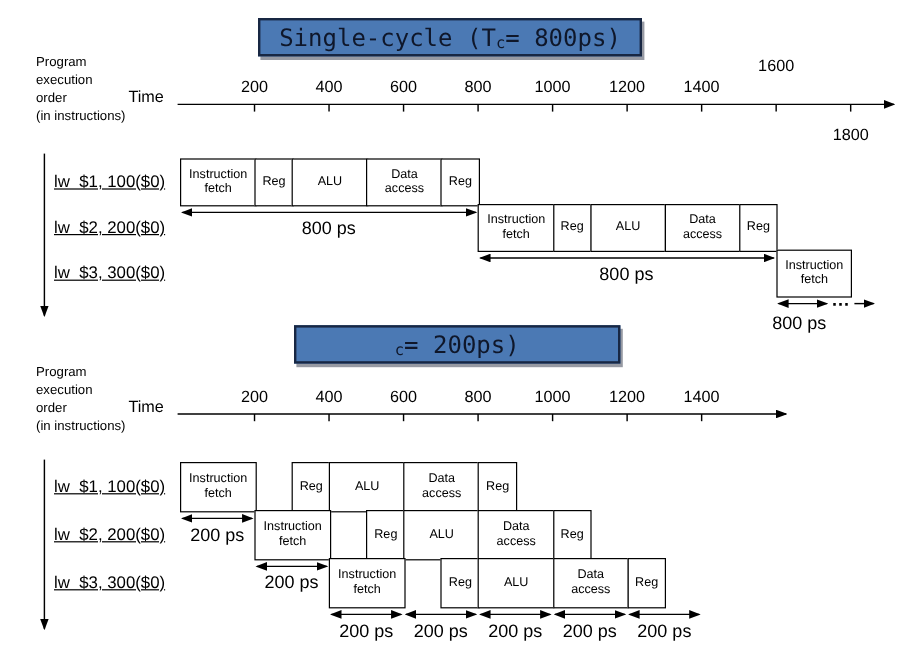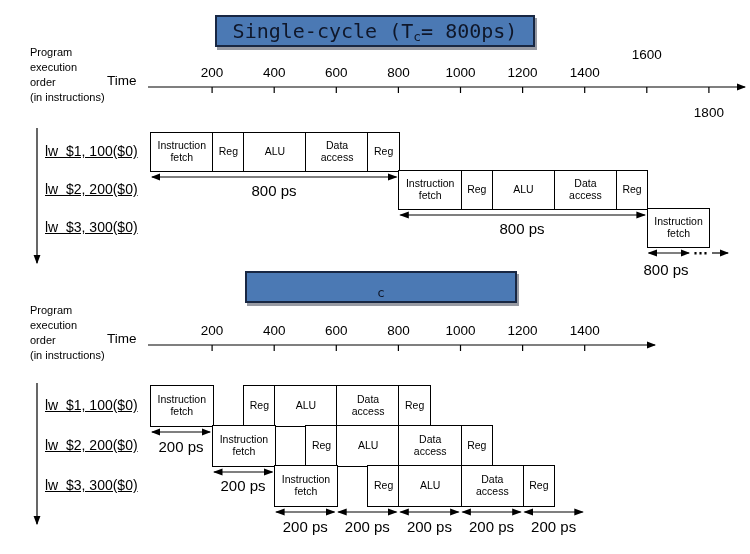--- a/index.html
+++ b/index.html
@@ -64,20 +64,21 @@
       <line x1="524.6" y1="512" x2="582.7" y2="512" stroke="#000" stroke-width="1.2" marker-end="url(#ah)" marker-start="url(#ah)"></line>
     </svg>
 
   <div class="banner" style="left:215px;top:15px;width:320px;height:32px;">
     <span>Single-cycle (T</span>
       <span class="tsub">c</span>
       <span>= 800ps)</span>
   </div>
   <div class="banner" style="left:245px;top:271px;width:272px;height:32px;">
       <span class="tsub">c</span>
+      <span>= 200ps)</span>
   </div>
 
   <div class="side" style="left:30px;top:45px;">
     <div>Program</div>
     <div>execution</div>
     <div>order</div>
     <div>(in instructions)</div>
   </div>
   <div class="time" style="left:107px;top:73px;">Time</div>
 

